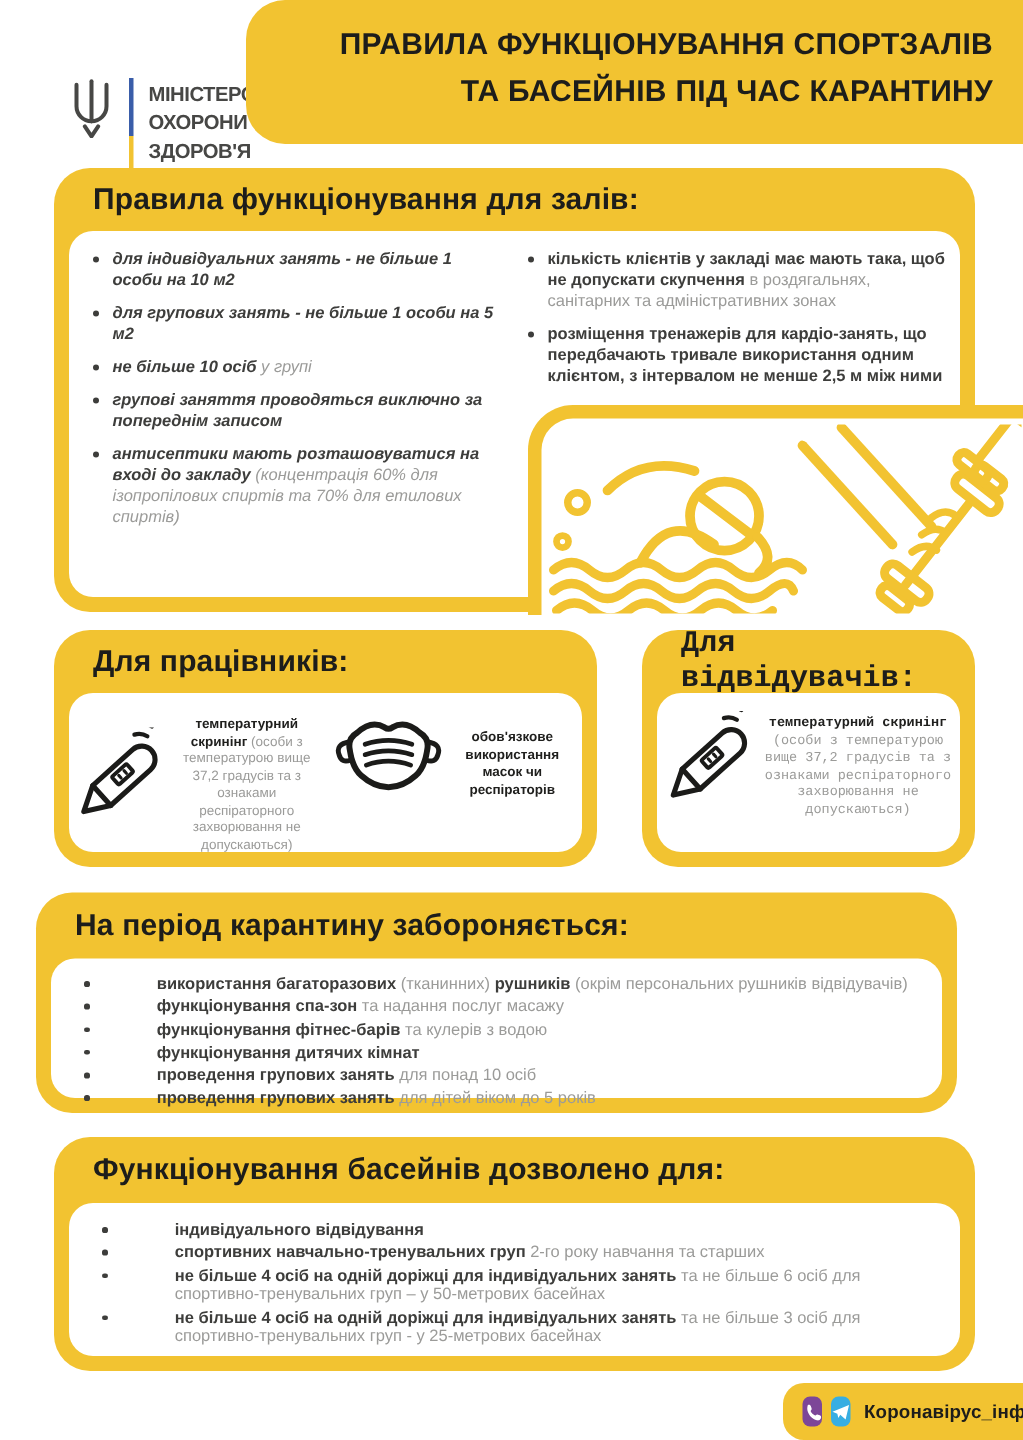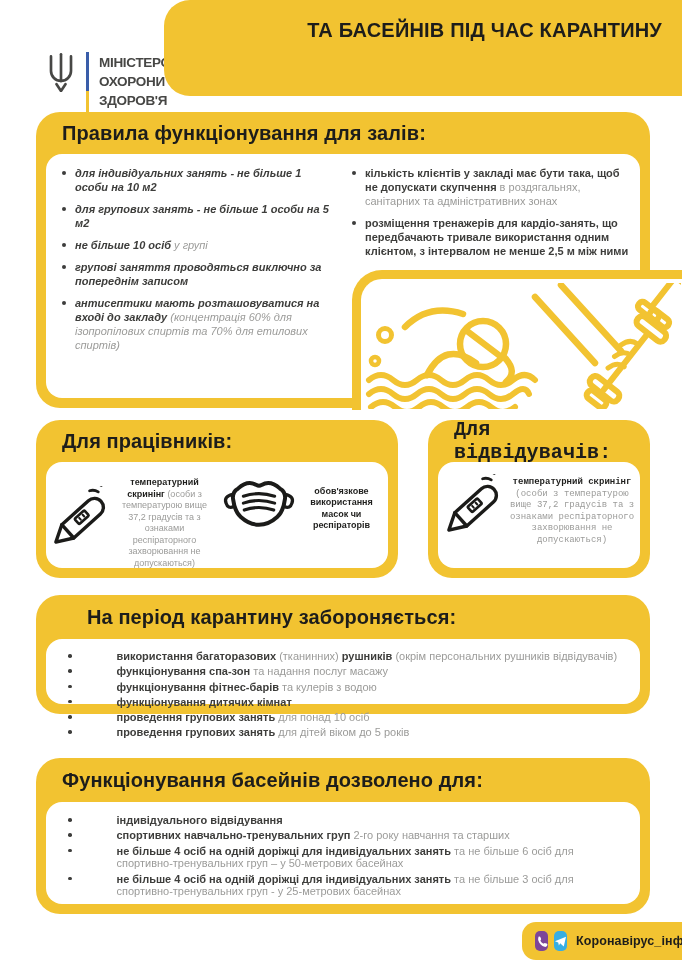--- a/index.html
+++ b/index.html
@@ -62,21 +62,21 @@
   #illustration-panel svg{position:absolute;left:4px;top:4px;}
   
   #card-workers{left:36px;top:420px;width:362px;height:158px;}
   #card-visitors{left:428px;top:420px;width:222px;height:158px;font-family:Liberation Mono, monospace;}
   .icon-body{display:flex;justify-content:space-around;align-items:flex-start;padding-top:10px;}
   .icon-block{display:flex;flex-direction:row;align-items:center;width:48%;}
   .icon-block.full{width:96%;}
   .caption{margin-top:5px;text-align:center;font-size:9px;line-height:11.5px;width:96%;}
   .caption .sb{color:#1F1F1D;}
   
-  #card-banned{left:36px;top:595px;width:614px;height:119px;padding-left:25px;}
+  #card-banned{left:24px;top:595px;width:614px;height:147px;}
   #card-banned .card-title{height:44px;}
   #card-banned .card-body{top:44px;padding:11px 16px 0 22px;}
   #card-pools{left:36px;top:758px;width:614px;height:156px;}
   #card-pools .card-title{height:44px;}
   #card-pools .card-body{top:44px;padding:12px 16px 0 22px;}
   
   .footer-bar{
     position:absolute;left:522px;top:922px;width:160px;height:38px;
     background:var(--accent);border-radius:14px 0 0 14px;
     display:flex;align-items:center;padding-left:13px;gap:6px;
@@ -104,20 +104,21 @@
     <div class="logo-lines">
       <div>МІНІСТЕРСТВО</div>
       <div>ОХОРОНИ</div>
       <div>ЗДОРОВ'Я</div>
       <div>УКРАЇНИ</div>
     </div>
   </div>
 
   <div class="banner">
     <div class="banner-text">
+      <div>ПРАВИЛА ФУНКЦІОНУВАННЯ СПОРТЗАЛІВ</div>
       <div>ТА БАСЕЙНІВ ПІД ЧАС КАРАНТИНУ</div>
     </div>
   </div>
 
   <div class="card" id="card-gyms">
     <div class="card-title">Правила функціонування для залів:</div>
     <div class="card-body">
       <div class="gym-col left">
           <div class="bi">
             <span class="bm"></span>
@@ -136,21 +137,21 @@
             <div class="bt"><span class="sb">групові заняття проводяться виключно за попереднім записом</span></div>
           </div>
           <div class="bi">
             <span class="bm"></span>
             <div class="bt"><span class="sb">антисептики мають розташовуватися на вході до закладу</span><span class="sr"> (концентрація 60% для ізопропілових спиртів та 70% для етилових спиртів)</span></div>
           </div>
         </div>
       <div class="gym-col right">
           <div class="bi">
             <span class="bm"></span>
-            <div class="bt"><span class="sb">кількість клієнтів у закладі має бути така, щоб не допускати скупчення</span><span class="sr"> в роздягальнях, санітарних та адміністративних зонах</span></div>
+            <div class="bt"><span class="sb">кількість клієнтів у закладі має мають така, щоб не допускати скупчення</span><span class="sr"> в роздягальнях, санітарних та адміністративних зонах</span></div>
           </div>
           <div class="bi">
             <span class="bm"></span>
             <div class="bt"><span class="sb">розміщення тренажерів для кардіо-занять, що передбачають тривале використання одним клієнтом, з інтервалом не менше 2,5 м між ними</span></div>
           </div>
         </div>
     </div>
   </div>
 
   <div id="illustration-panel">

